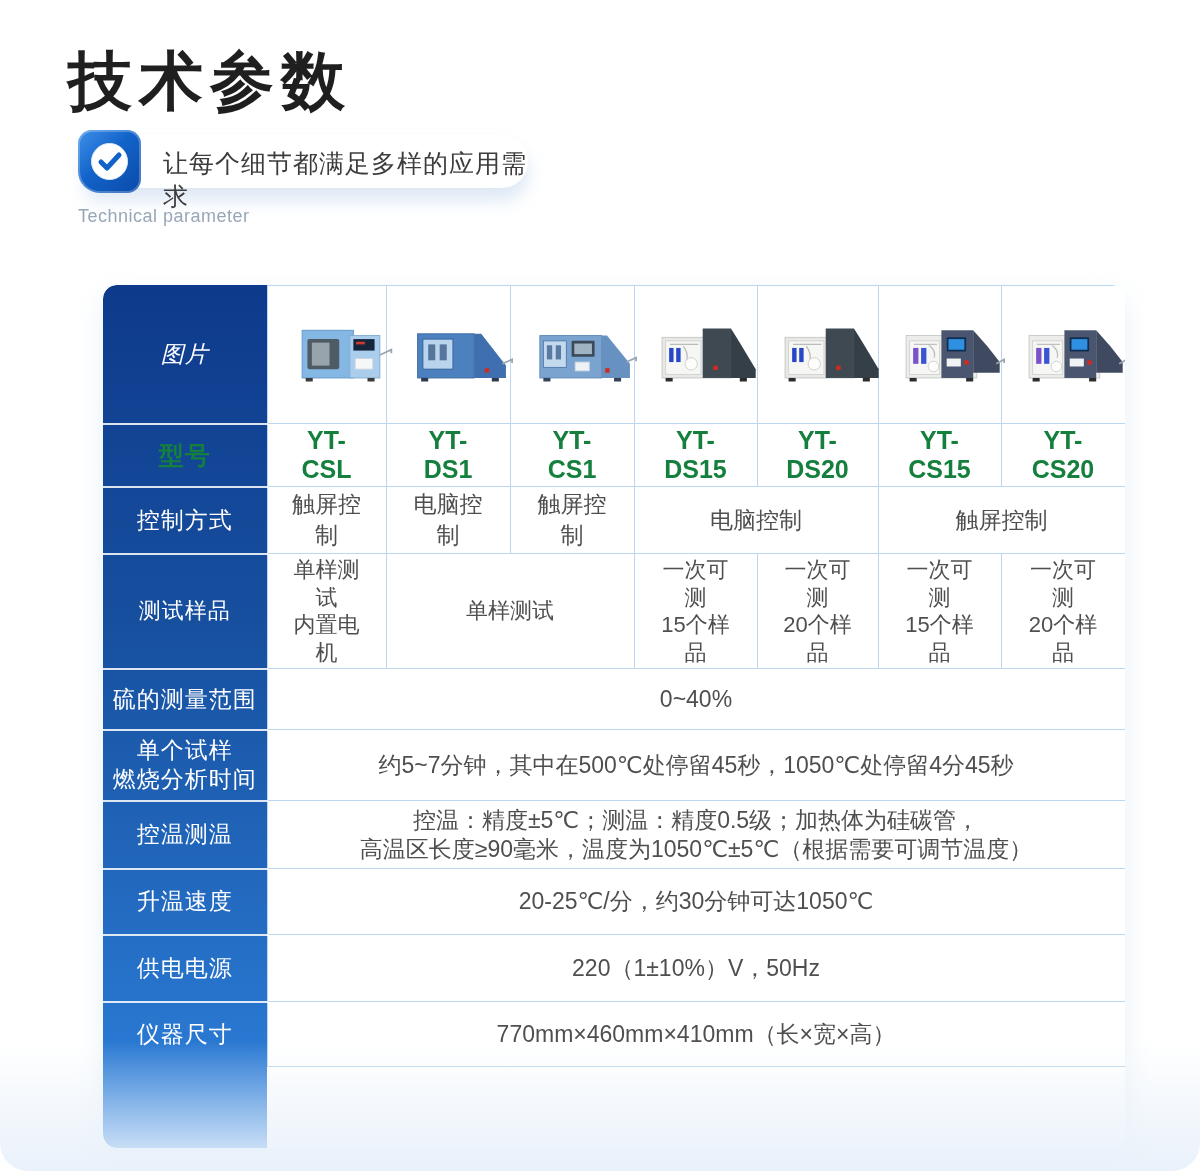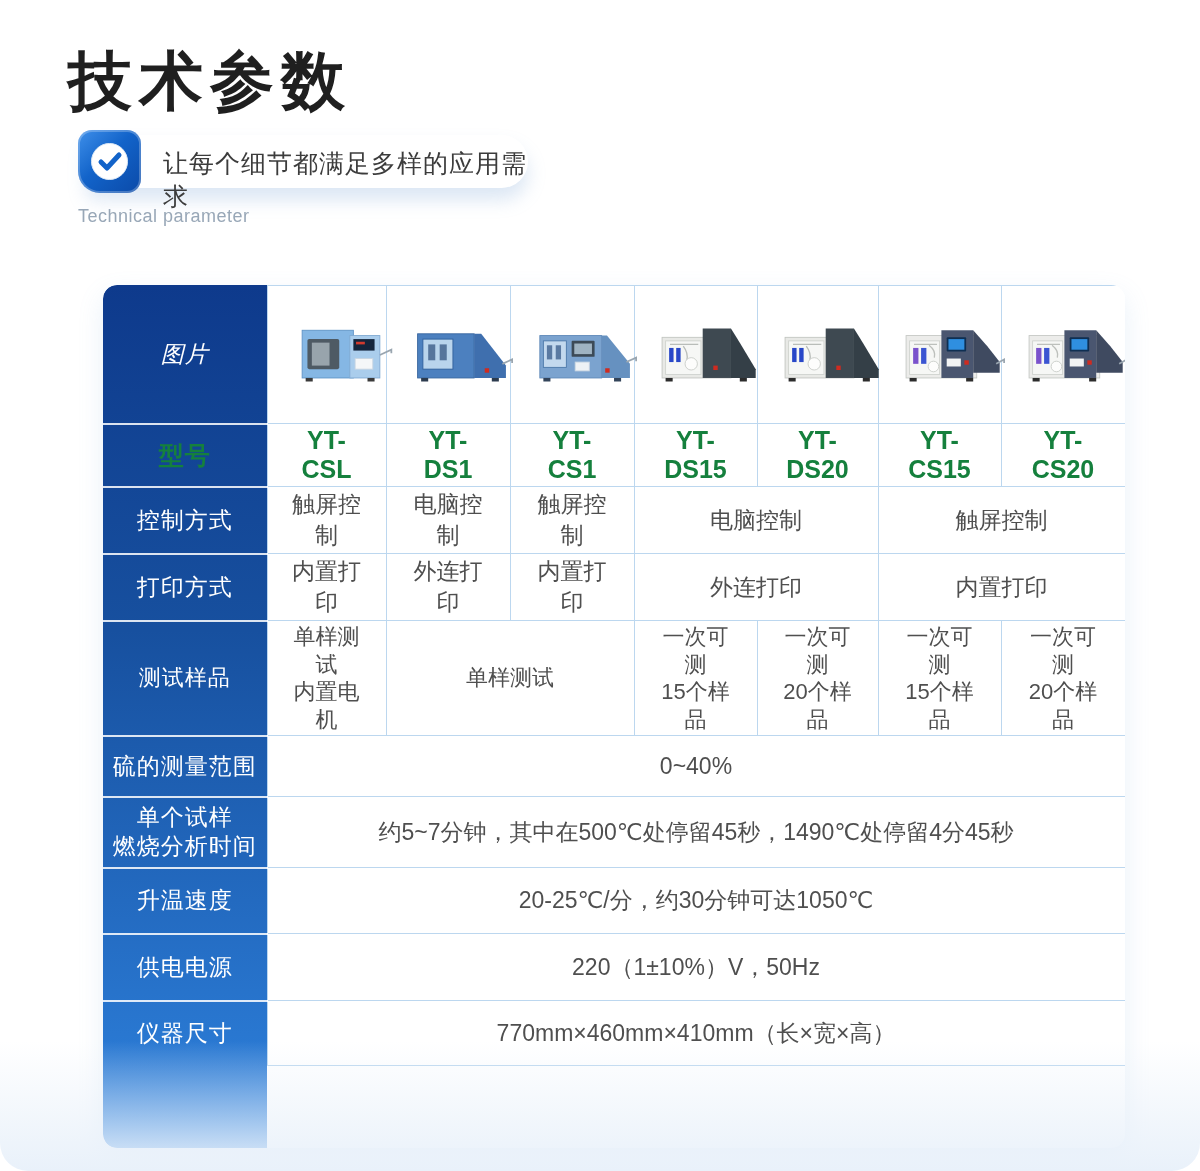--- a/index.html
+++ b/index.html
@@ -218,28 +218,20 @@
 
       <tr class="r-control">
         <th>控制方式</th>
         <td>触屏控制</td>
         <td>电脑控制</td>
         <td>触屏控制</td>
         <td colspan="2">电脑控制</td>
         <td colspan="2">触屏控制</td>
       </tr>
 
-      <tr class="r-print">
-        <th>打印方式</th>
-        <td>内置打印</td>
-        <td>外连打印</td>
-        <td>内置打印</td>
-        <td colspan="2">外连打印</td>
-        <td colspan="2">内置打印</td>
-      </tr>
 
       <tr class="r-sample">
         <th>测试样品</th>
         <td class="multiline">单样测试
 内置电机</td>
         <td colspan="2">单样测试</td>
         <td class="multiline">一次可测
 15个样品</td>
         <td class="multiline">一次可测
 20个样品</td>
@@ -250,23 +242,28 @@
       </tr>
 
       <tr class="r-range">
         <th>硫的测量范围</th>
         <td colspan="7">0~40%</td>
       </tr>
 
       <tr class="r-time">
         <th class="multiline">单个试样
 燃烧分析时间</th>
-        <td colspan="7">约5~7分钟，其中在500℃处停留45秒，1490℃处停留4分45秒</td>
-      </tr>
-
+        <td colspan="7">约5~7分钟，其中在500℃处停留45秒，1050℃处停留4分45秒</td>
+      </tr>
+
+      <tr class="r-temp">
+        <th>控温测温</th>
+        <td colspan="7" class="multiline">控温：精度±5℃；测温：精度0.5级；加热体为硅碳管，
+高温区长度≥90毫米，温度为1050℃±5℃（根据需要可调节温度）</td>
+      </tr>
 
       <tr class="r-rate">
         <th>升温速度</th>
         <td colspan="7">20-25℃/分，约30分钟可达1050℃</td>
       </tr>
 
 
       <tr class="r-power">
         <th>供电电源</th>
         <td colspan="7">220（1±10%）V，50Hz</td>

